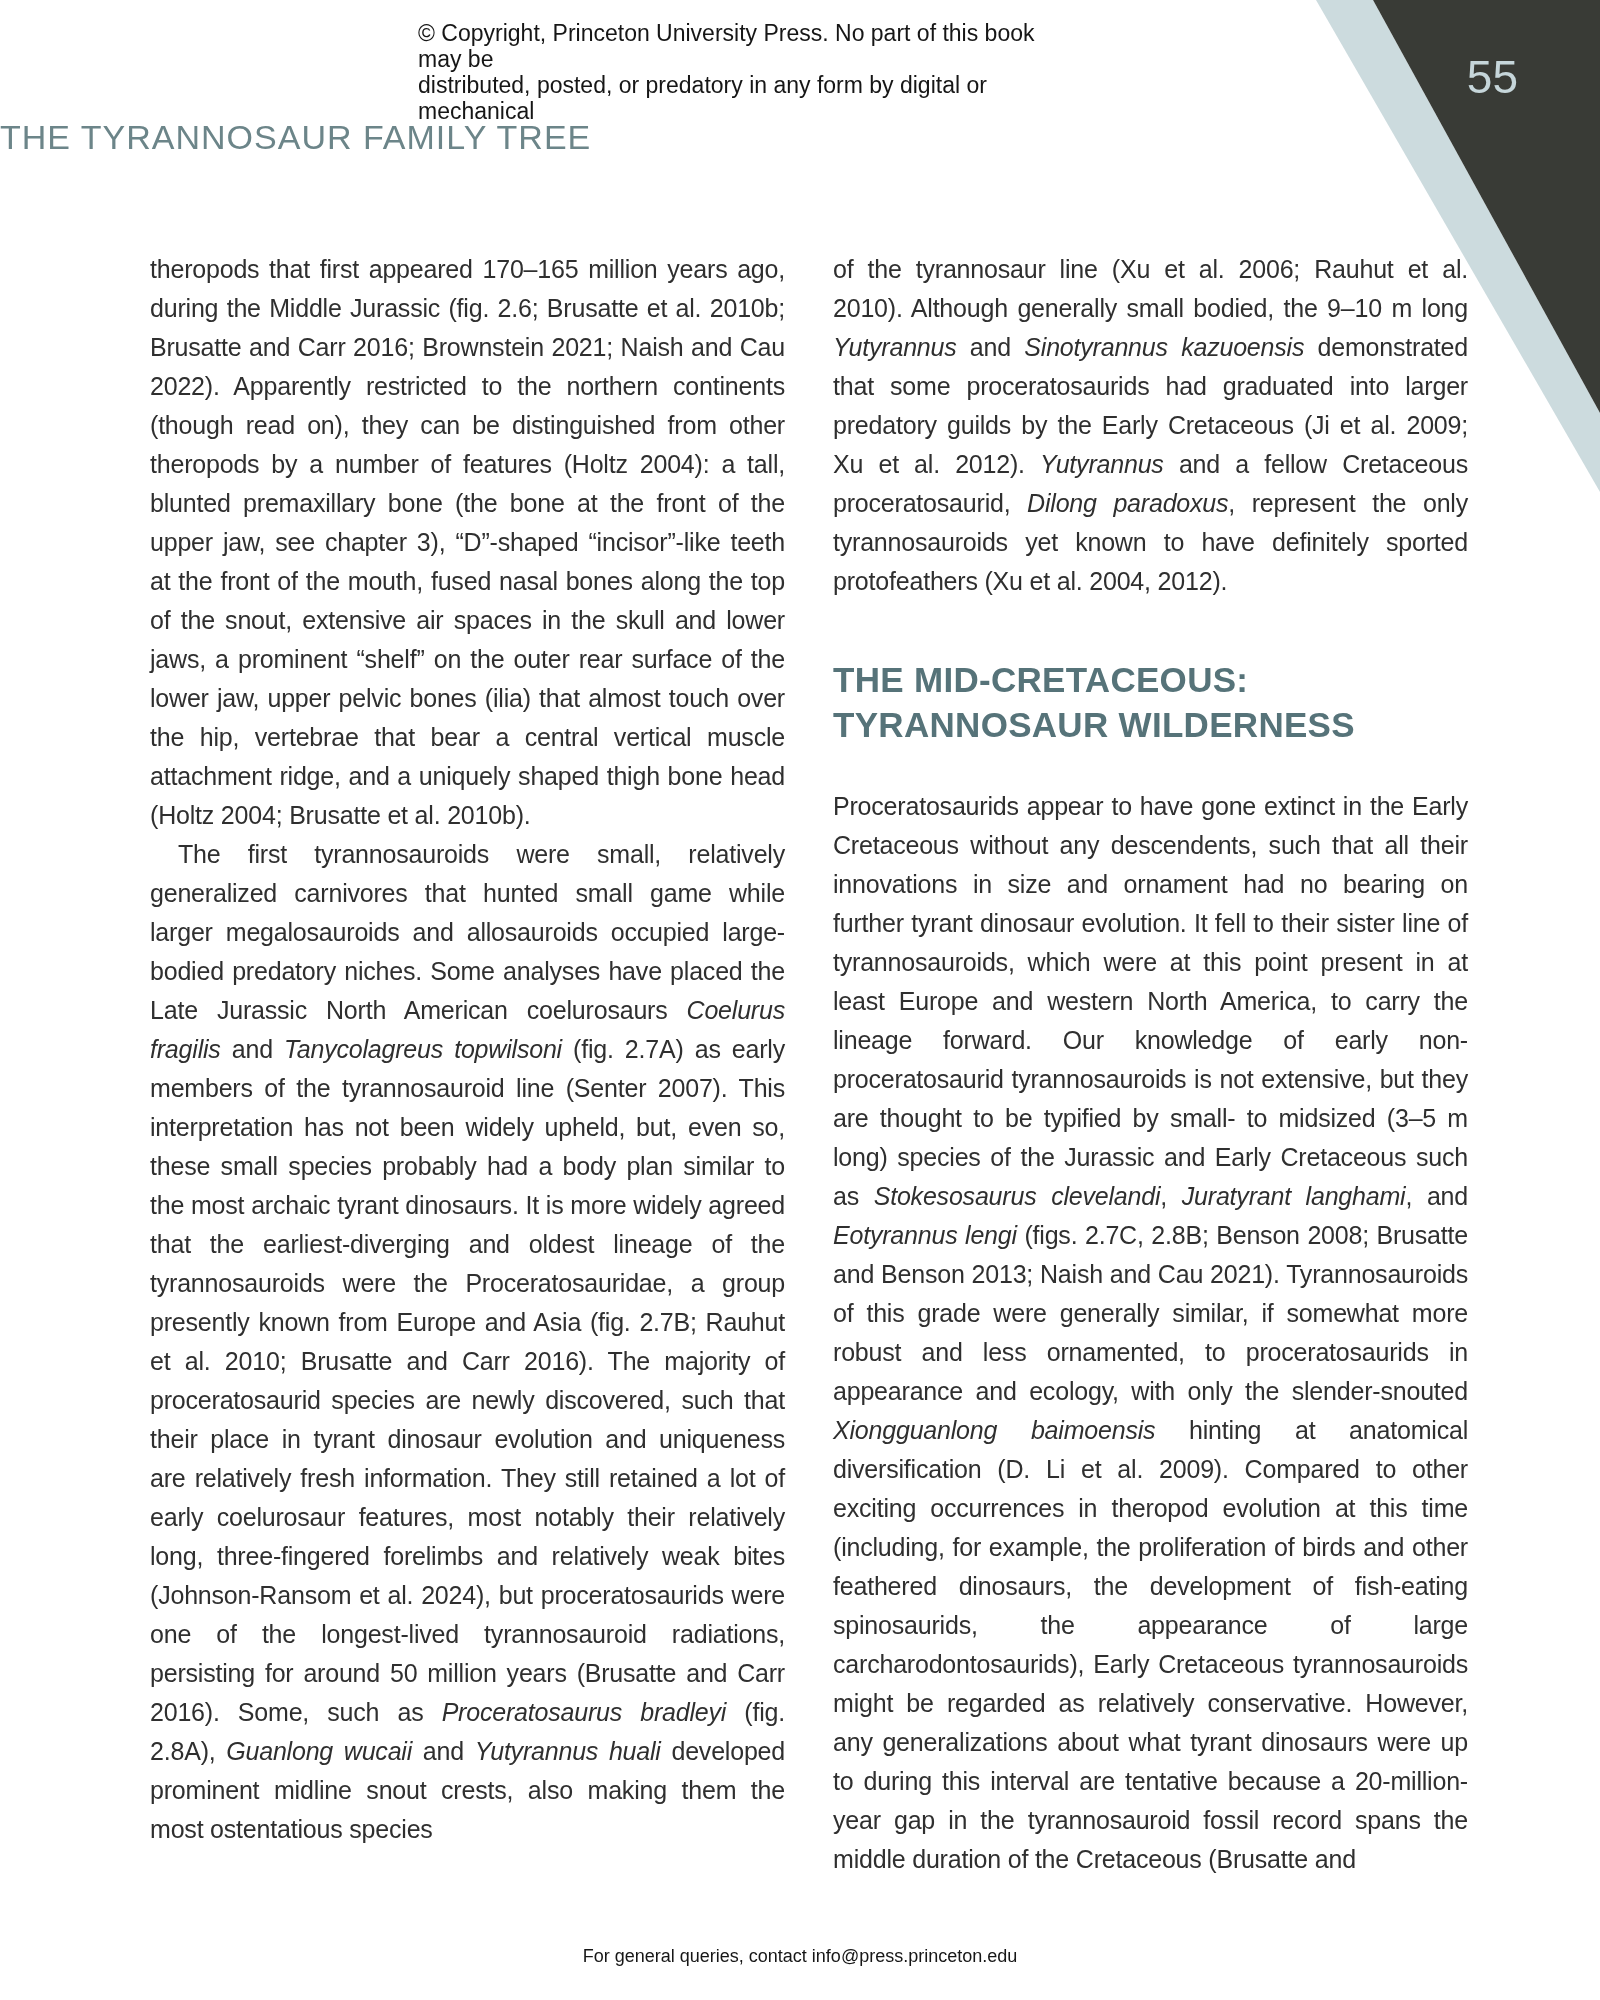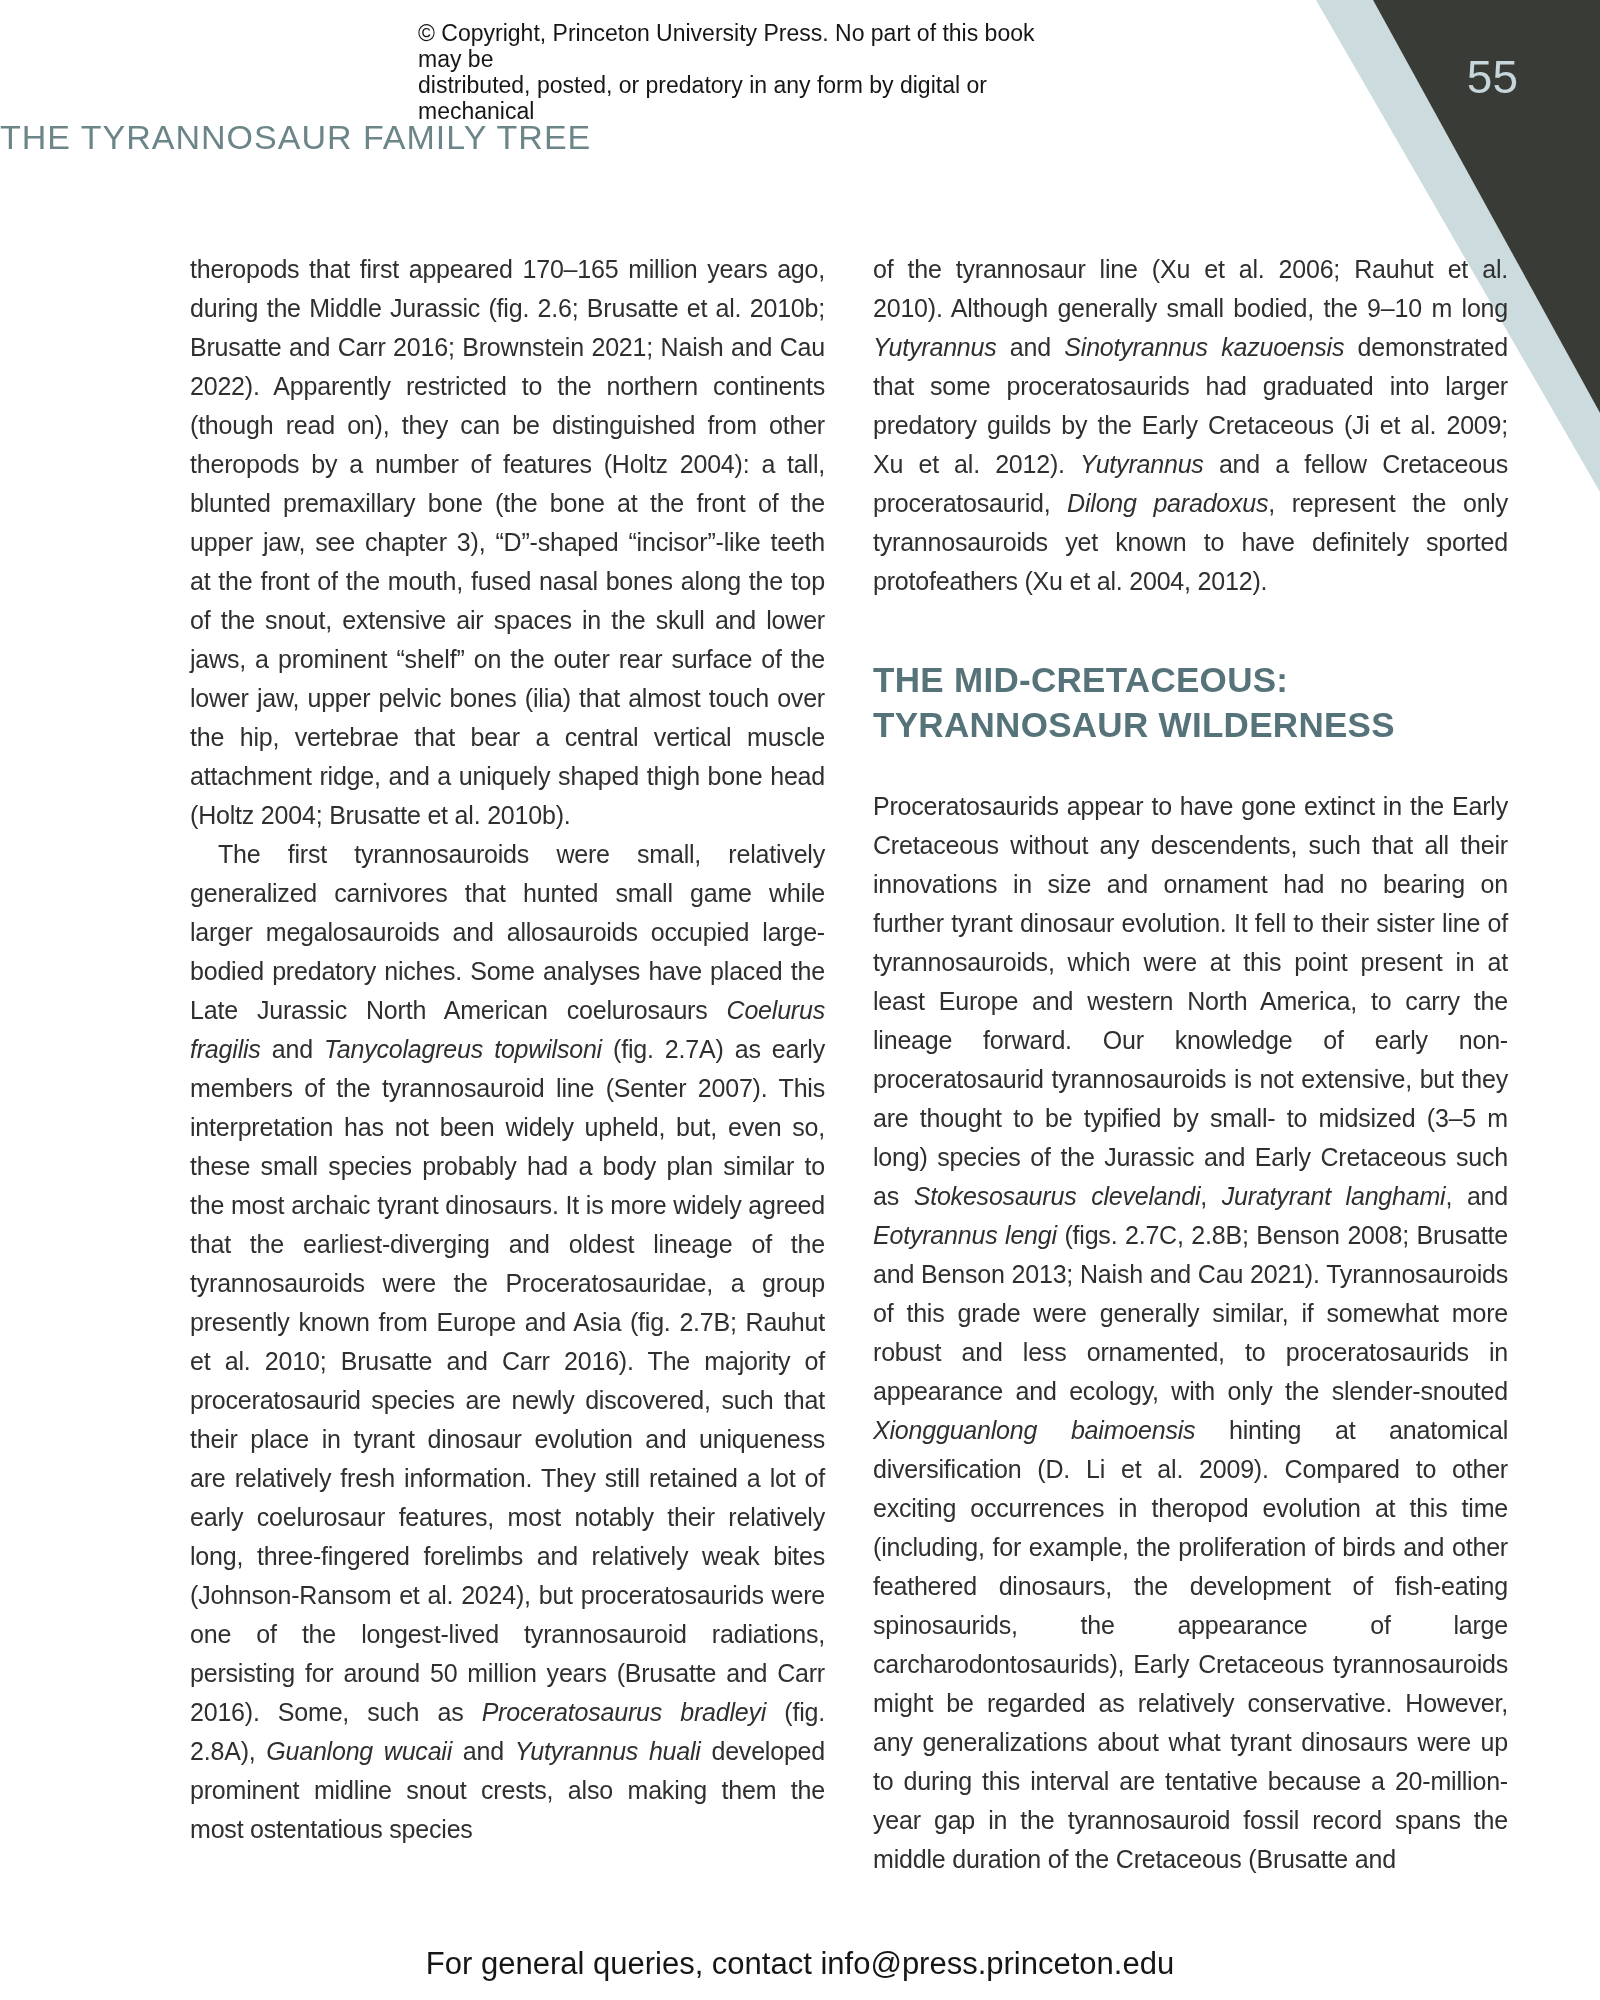--- a/index.html
+++ b/index.html
@@ -29,39 +29,39 @@
     position:absolute;left:1442px;top:50px;width:76px;text-align:right;
     font-size:46px;color:var(--c-page_number);font-weight:400;
   }
   .chapter-header{
     position:absolute;left:0;top:118px;width:1600px;text-align:left;
     font-size:34px;font-weight:400;letter-spacing:1px;
     color:var(--c-heading_teal);
   }
   .columns{
     position:absolute;left:150px;top:250px;width:1318px;
-    display:flex;gap:48px;align-items:flex-start;margin-left:40px;
+    display:flex;gap:48px;align-items:flex-start;
   }
   .column{width:635px;}
   .para{
     margin:0;text-align:justify;
     font-size:25px;line-height:39px;
     color:var(--c-body_text);
     letter-spacing:-0.2px;
   }
   .para.indent{text-indent:28px;}
   .para em{font-style:italic;}
   .section-heading{
     margin:56px 0 40px 0;
     font-size:35px;line-height:45px;font-weight:700;letter-spacing:0.3px;
     color:var(--c-section_teal);
   }
   .footer{
     position:absolute;left:0;top:1946px;width:1600px;text-align:center;
-    font-size:31px;color:var(--c-notice_text);
+    font-size:18px;color:var(--c-notice_text);
   }
 </style>
 </head>
 <body>
 
 <div class="copyright">
   <div>© Copyright, Princeton University Press. No part of this book may be</div>
   <div>distributed, posted, or predatory in any form by digital or mechanical</div>
 </div>
 

